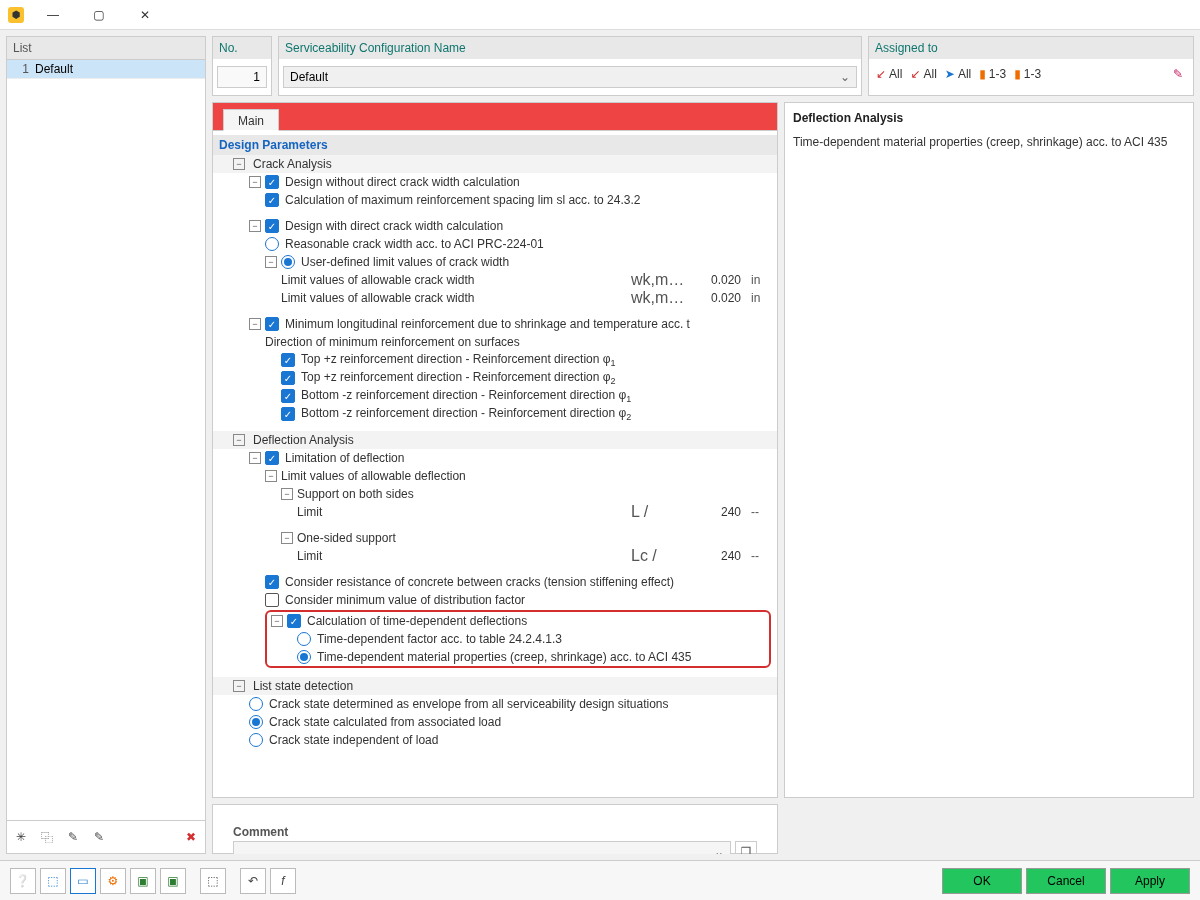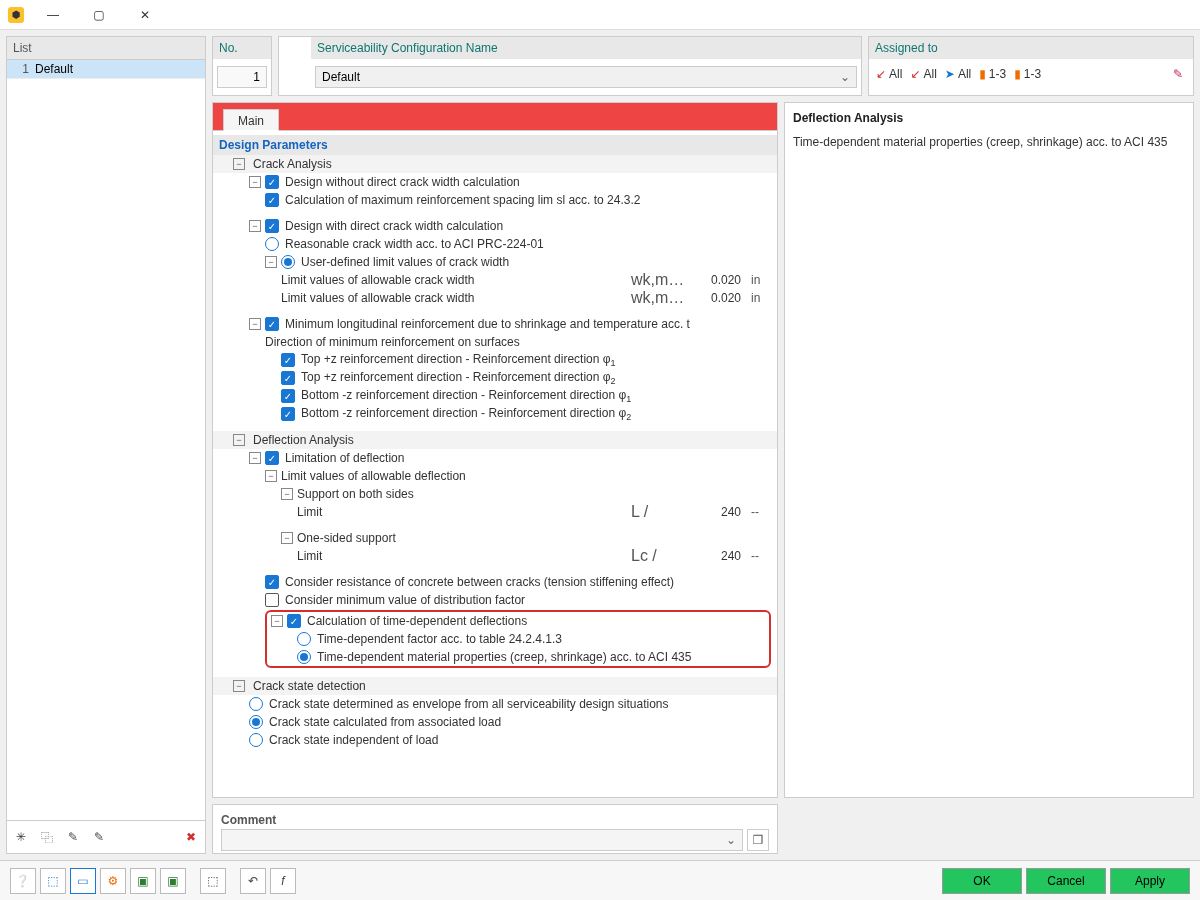--- a/index.html
+++ b/index.html
@@ -27,21 +27,21 @@
 .left-toolbar { display: flex; gap: 2px; padding: 4px 2px; border-top: 1px solid #ccc; }
 .tb-btn { width: 24px; height: 24px; display: flex; align-items: center; justify-content: center; border: 1px solid transparent; cursor: pointer; font-size: 12px; color: #444; }
 .tb-spacer { flex: 1; }
 .tb-btn.delete { color: #d32f2f; }
 
 
 .center-col { flex: 1; display: flex; flex-direction: column; gap: 6px; overflow: hidden; }
 .top-row { display: flex; gap: 6px; height: 60px; }
 .top-box { background: #fff; border: 1px solid #ccc; display: flex; flex-direction: column; }
 .box-no { width: 60px; }
-.box-name { flex: 1; padding-left: 32px; }
+.box-name { flex: 1; }
 .box-assigned { width: 326px; }
 .top-box .hdr { background: #e8e8e8; padding: 4px 6px; color: #0f766e; }
 .top-box .body { flex: 1; display: flex; align-items: center; padding: 4px; gap: 4px; }
 .num-field { width: 100%; text-align: right; padding: 3px 6px; background: #f9f9f9; border: 1px solid #ccc; }
 .name-field { width: 100%; padding: 3px 6px; background: #f0f0f0; border: 1px solid #ccc; display:flex; align-items:center; }
 .name-field .arrow { margin-left: auto; color: #666; }
 .assigned-chip { display: inline-flex; align-items: center; gap: 3px; padding: 2px 3px; font-size: 11px; color: #333; white-space: nowrap; }
 .assigned-body { padding: 4px; display: flex; gap: 2px; flex-wrap: nowrap; align-items: center; overflow:hidden;}
 .assigned-tail-btn { margin-left: auto; width: 22px; height: 22px; display:flex; align-items:center; justify-content:center; color:#c2185b; cursor:pointer; }
 
@@ -74,21 +74,21 @@
 .highlight-box .tree-row { padding-left: 0; }
 .highlight-box .tree-row.indent-3b { padding-left: 0px; }
 .highlight-box .tree-row.indent-4b { padding-left: 30px; }
 
 
 .right-panel { width: 410px; background: #fff; border: 1px solid #ccc; padding: 8px; }
 .right-panel .title { font-weight: 600; margin-bottom: 10px; color: #222; }
 .right-panel .desc { color: #333; }
 
 
-.comment-box { background: #fff; border: 1px solid #ccc; padding: 8px; height: 50px; display: flex; flex-direction: column; }
+.comment-box { background: #fff; border: 1px solid #ccc; padding: 20px; height: 50px; display: flex; flex-direction: column; }
 .comment-box .hdr { color: #555; font-weight: 600; margin-bottom: 2px; }
 .comment-body { display: flex; gap: 4px; }
 .comment-field { flex: 1; border: 1px solid #ccc; background: #f5f5f5; height: 22px; display:flex; align-items:center; }
 .comment-field .arrow { margin-left:auto; padding: 0 6px; color:#666;}
 .comment-btn { width: 22px; height: 22px; border: 1px solid #ccc; display:flex; align-items:center; justify-content:center; cursor:pointer; color:#555;}
 
 
 .bottom-bar { height: 40px; border-top: 1px solid #ccc; display: flex; align-items: center; padding: 0 10px; gap: 4px; background: #f7f7f7; }
 .bb-btn { width: 26px; height: 26px; border: 1px solid #bbb; background: #fff; display: flex; align-items: center; justify-content: center; cursor: pointer; color: #444; }
 .bb-btn.active { border-color: #1976d2; }
@@ -317,21 +317,21 @@
               </div>
             <div class="tree-row indent-4b">
                 <span class="radio on"></span>
                 <span class="row-label">Time-dependent material properties (creep, shrinkage) acc. to ACI 435</span>
               </div>
           </div>
 
           <div style="height:8px;"></div>
           <div class="group-hdr indent-1">
               <span class="expander">−</span>
-              <span>Crack state detection</span>
+              <span>List state detection</span>
             </div>
           <div class="tree-row indent-2">
               <span class="radio"></span>
               <span class="row-label">Crack state determined as envelope from all serviceability design situations</span>
             </div>
           <div class="tree-row indent-2">
               <span class="radio on"></span>
               <span class="row-label">Crack state calculated from associated load</span>
             </div>
           <div class="tree-row indent-2">

